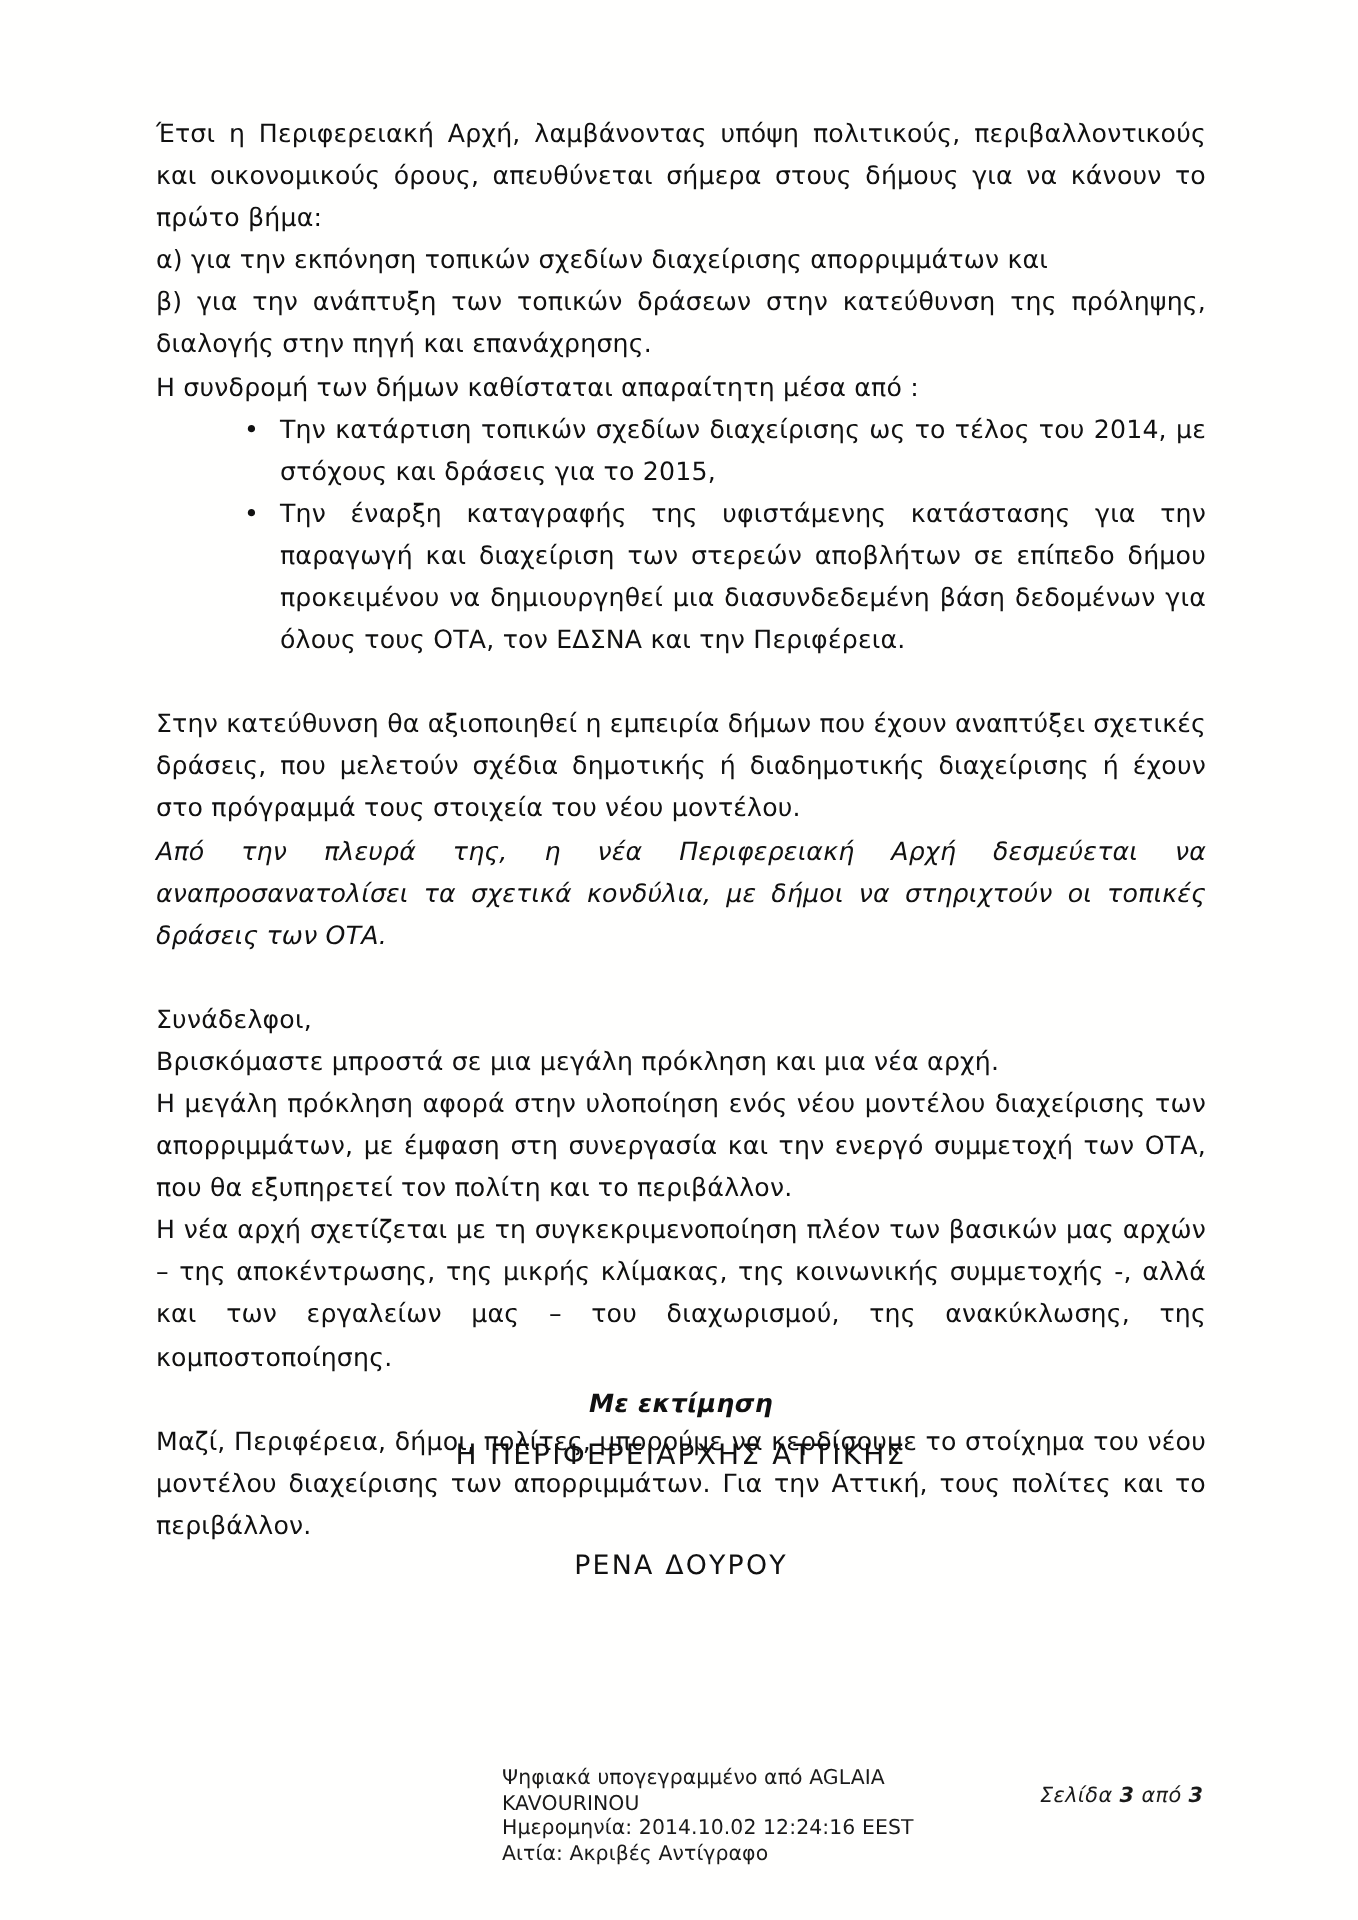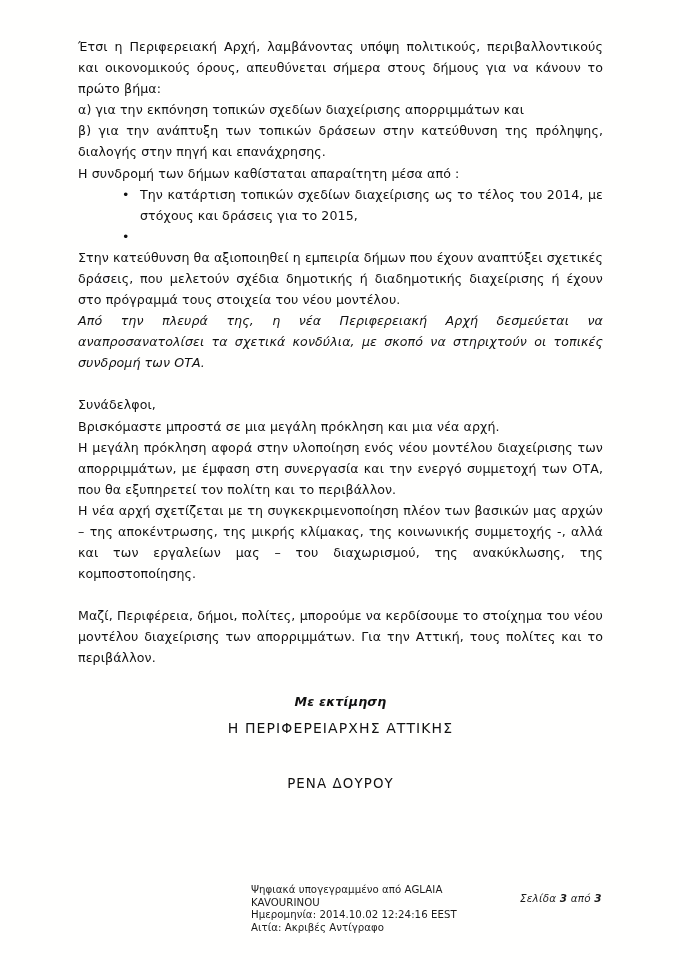--- a/index.html
+++ b/index.html
@@ -16,21 +16,21 @@
     position: relative;
     width: 679px;
     height: 960px;
     background: #fffffe;
     overflow: hidden;
     box-sizing: border-box;
   }
   .body-col {
     position: absolute;
     left: 78px;
-    top: 36px;
+    top: 56px;
     width: 525px;
   }
   p.para {
     margin: 0;
     text-align: justify;
     text-justify: inter-word;
     font-size: 12.6px;
     line-height: 21.1px;
     letter-spacing: 0.1px;
   }
@@ -125,25 +125,26 @@
     <p class="para">β) για την ανάπτυξη των τοπικών δράσεων στην κατεύθυνση της πρόληψης, διαλογής στην πηγή και επανάχρησης.</p>
     <p class="para">Η συνδρομή των δήμων καθίσταται απαραίτητη μέσα από :</p>
 
     <ul class="bullets">
       <li>
         <span class="bullet-dot">•</span>
         <span>Την κατάρτιση τοπικών σχεδίων διαχείρισης ως το τέλος του 2014, με στόχους και δράσεις για το 2015,</span>
       </li>
       <li>
         <span class="bullet-dot">•</span>
+        <span>Την έναρξη καταγραφής της υφιστάμενης κατάστασης για την παραγωγή και διαχείριση των στερεών αποβλήτων σε επίπεδο δήμου προκειμένου να δημιουργηθεί μια διασυνδεδεμένη βάση δεδομένων για όλους τους ΟΤΑ, τον ΕΔΣΝΑ και την Περιφέρεια.</span>
       </li>
     </ul>
 
     <p class="para gap-before">Στην κατεύθυνση θα αξιοποιηθεί η εμπειρία δήμων που  έχουν αναπτύξει σχετικές δράσεις, που μελετούν σχέδια δημοτικής ή διαδημοτικής διαχείρισης ή έχουν στο πρόγραμμά τους στοιχεία του νέου μοντέλου.</p>
-    <p class="para italic">Από την πλευρά της, η νέα Περιφερειακή Αρχή δεσμεύεται να αναπροσανατολίσει τα σχετικά κονδύλια, με σκοπό να στηριχτούν οι τοπικές συνδρομή των ΟΤΑ.</p>
+    <p class="para italic">Από την πλευρά της, η νέα Περιφερειακή Αρχή δεσμεύεται να αναπροσανατολίσει τα σχετικά κονδύλια, με δήμοι να στηριχτούν οι τοπικές δράσεις των ΟΤΑ.</p>
 
     <p class="para gap-before">Συνάδελφοι,</p>
     <p class="para">Βρισκόμαστε μπροστά σε μια μεγάλη πρόκληση και μια νέα αρχή.</p>
     <p class="para">Η μεγάλη πρόκληση αφορά στην υλοποίηση ενός νέου μοντέλου διαχείρισης των απορριμμάτων, με έμφαση στη συνεργασία και την ενεργό συμμετοχή των ΟΤΑ, που θα εξυπηρετεί τον πολίτη και το περιβάλλον.</p>
     <p class="para">Η νέα αρχή σχετίζεται με τη συγκεκριμενοποίηση πλέον των βασικών μας αρχών – της αποκέντρωσης, της μικρής κλίμακας, της κοινωνικής συμμετοχής -, αλλά και των εργαλείων μας – του διαχωρισμού, της ανακύκλωσης, της κομποστοποίησης.</p>
 
     <p class="para gap-before">Μαζί, Περιφέρεια, δήμοι, πολίτες, μπορούμε να κερδίσουμε το στοίχημα του νέου μοντέλου διαχείρισης των απορριμμάτων. Για την Αττική, τους πολίτες και το περιβάλλον.</p>
 
   </div>
 

